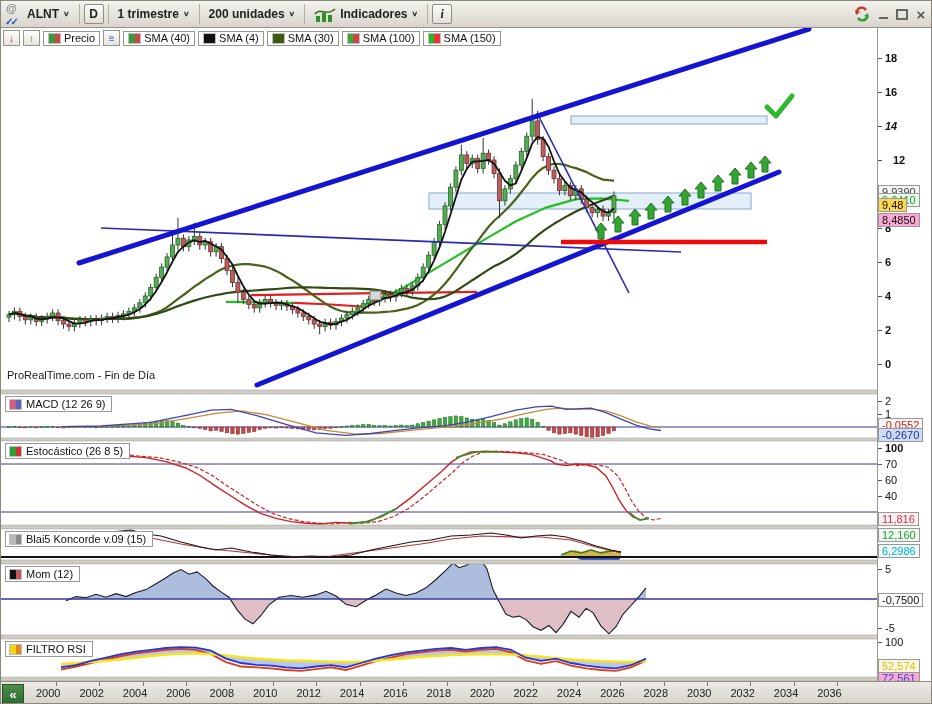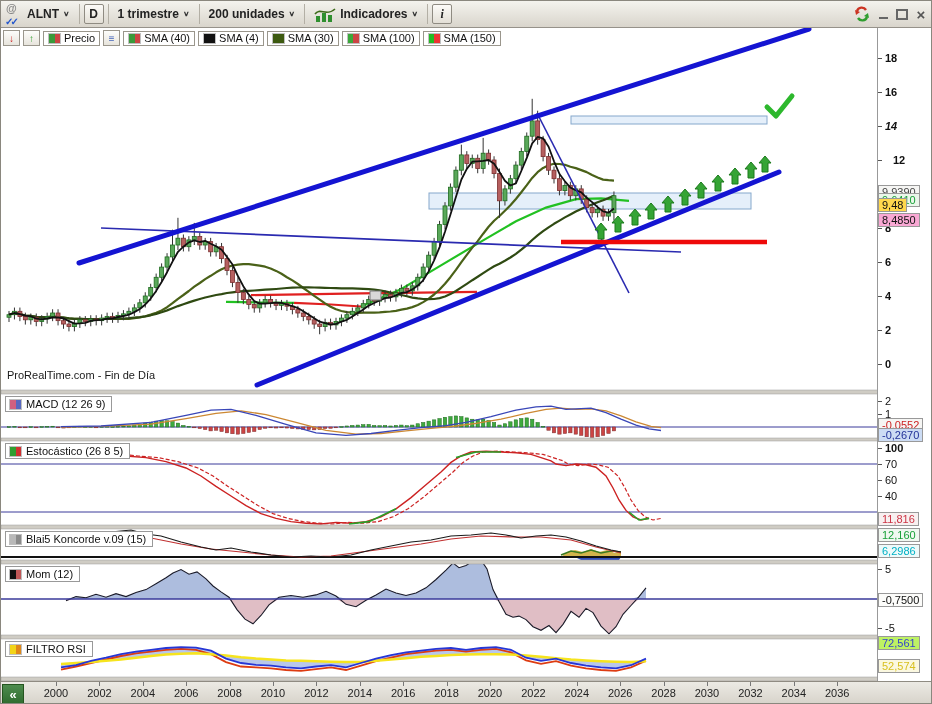--- a/index.html
+++ b/index.html
@@ -27,21 +27,21 @@
   
   .tick-lbl{position:absolute;left:884px;transform:translateY(-50%);font-size:11px;color:#111;z-index:6;white-space:nowrap;}
   .tick-lbl.b{font-weight:bold;}
   .tick-dash{position:absolute;left:877px;width:4px;height:1px;background:#555;z-index:6;}
   .ax-box{position:absolute;left:877px;font-size:11px;padding:0 3px;border:1px solid #999;line-height:12px;z-index:7;white-space:nowrap;}
   .panel-label{position:absolute;display:flex;align-items:center;gap:4px;border:1px solid #999;background:#fff;padding:1px 6px 1px 3px;font-size:11px;color:#111;z-index:8;}
   #watermark{position:absolute;left:6px;top:368px;font-size:11px;color:#1a1a1a;z-index:8;}
   
   #xbar{position:absolute;left:0;top:680px;width:932px;height:24px;background:linear-gradient(#eceae4,#d5d1c8);border-top:1px solid #8f8b82;z-index:9;}
   #back-btn{position:absolute;left:1px;top:2px;width:20px;height:19px;background:linear-gradient(#4e8c4e,#2f6b2f);color:#fff;border:1px solid #24551f;display:flex;align-items:center;justify-content:center;font-size:13px;font-weight:bold;}
-  .yr{position:absolute;top:5px;width:40px;text-align:center;font-size:11px;color:#222;}
+  .yr{position:absolute;top:5px;width:40px;font-size:11px;color:#222;}
   .yr-tick{position:absolute;top:0;width:1px;height:4px;background:#777;}
   #chart-wrap{position:absolute;left:0;top:0;z-index:1;}
 </style>
 </head>
 <body>
 
 <div id="win">
 
   <div id="chart-wrap">
     <svg id="chart" width="932" height="704" xmlns="http://www.w3.org/2000/svg">
@@ -669,21 +669,21 @@
       <div class="tick-dash" style="top: 536px;"></div>
       <div class="tick-lbl" style="top: 536px;">100</div>
       <div class="ax-box" style="top: 543px; color: rgb(0, 176, 196); background: rgb(238, 250, 250); text-align: center;">6,2986</div>
       <div class="tick-dash" style="top: 568px;"></div>
       <div class="tick-lbl" style="top: 568px;">5</div>
       <div class="tick-dash" style="top: 627px;"></div>
       <div class="tick-lbl" style="top: 627px;">-5</div>
       <div class="ax-box" style="top: 592px; color: rgb(17, 17, 17); background: rgb(252, 252, 250);">-0,7500</div>
       <div class="tick-dash" style="top: 641px;"></div>
       <div class="tick-lbl" style="top: 641px;">100</div>
-      <div class="ax-box" style="top: 635px; color: rgb(51, 68, 204); background: #bef264;">72,561</div>
+      <div class="ax-box" style="top: 670px; color: rgb(51, 68, 204); background: #f9a8d4;">72,561</div>
       <div class="ax-box" style="top: 658px; color: rgb(216, 192, 32); background: rgb(251, 248, 224);">52,574</div>
     </div>
 
   <div id="xbar">
     <div id="back-btn">«</div>
     <span id="years"><div class="yr-tick" style="left: 55px;"></div><div class="yr" style="left: 35px;">2000</div><div class="yr-tick" style="left: 98.4px;"></div><div class="yr" style="left: 78.4px;">2002</div><div class="yr-tick" style="left: 141.8px;"></div><div class="yr" style="left: 121.8px;">2004</div><div class="yr-tick" style="left: 185.2px;"></div><div class="yr" style="left: 165.2px;">2006</div><div class="yr-tick" style="left: 228.6px;"></div><div class="yr" style="left: 208.6px;">2008</div><div class="yr-tick" style="left: 272px;"></div><div class="yr" style="left: 252px;">2010</div><div class="yr-tick" style="left: 315.4px;"></div><div class="yr" style="left: 295.4px;">2012</div><div class="yr-tick" style="left: 358.8px;"></div><div class="yr" style="left: 338.8px;">2014</div><div class="yr-tick" style="left: 402.2px;"></div><div class="yr" style="left: 382.2px;">2016</div><div class="yr-tick" style="left: 445.6px;"></div><div class="yr" style="left: 425.6px;">2018</div><div class="yr-tick" style="left: 489px;"></div><div class="yr" style="left: 469px;">2020</div><div class="yr-tick" style="left: 532.4px;"></div><div class="yr" style="left: 512.4px;">2022</div><div class="yr-tick" style="left: 575.8px;"></div><div class="yr" style="left: 555.8px;">2024</div><div class="yr-tick" style="left: 619.2px;"></div><div class="yr" style="left: 599.2px;">2026</div><div class="yr-tick" style="left: 662.6px;"></div><div class="yr" style="left: 642.6px;">2028</div><div class="yr-tick" style="left: 706px;"></div><div class="yr" style="left: 686px;">2030</div><div class="yr-tick" style="left: 749.4px;"></div><div class="yr" style="left: 729.4px;">2032</div><div class="yr-tick" style="left: 792.8px;"></div><div class="yr" style="left: 772.8px;">2034</div><div class="yr-tick" style="left: 836.2px;"></div><div class="yr" style="left: 816.2px;">2036</div></span>
   </div>
 </div>
 
 </body></html>

